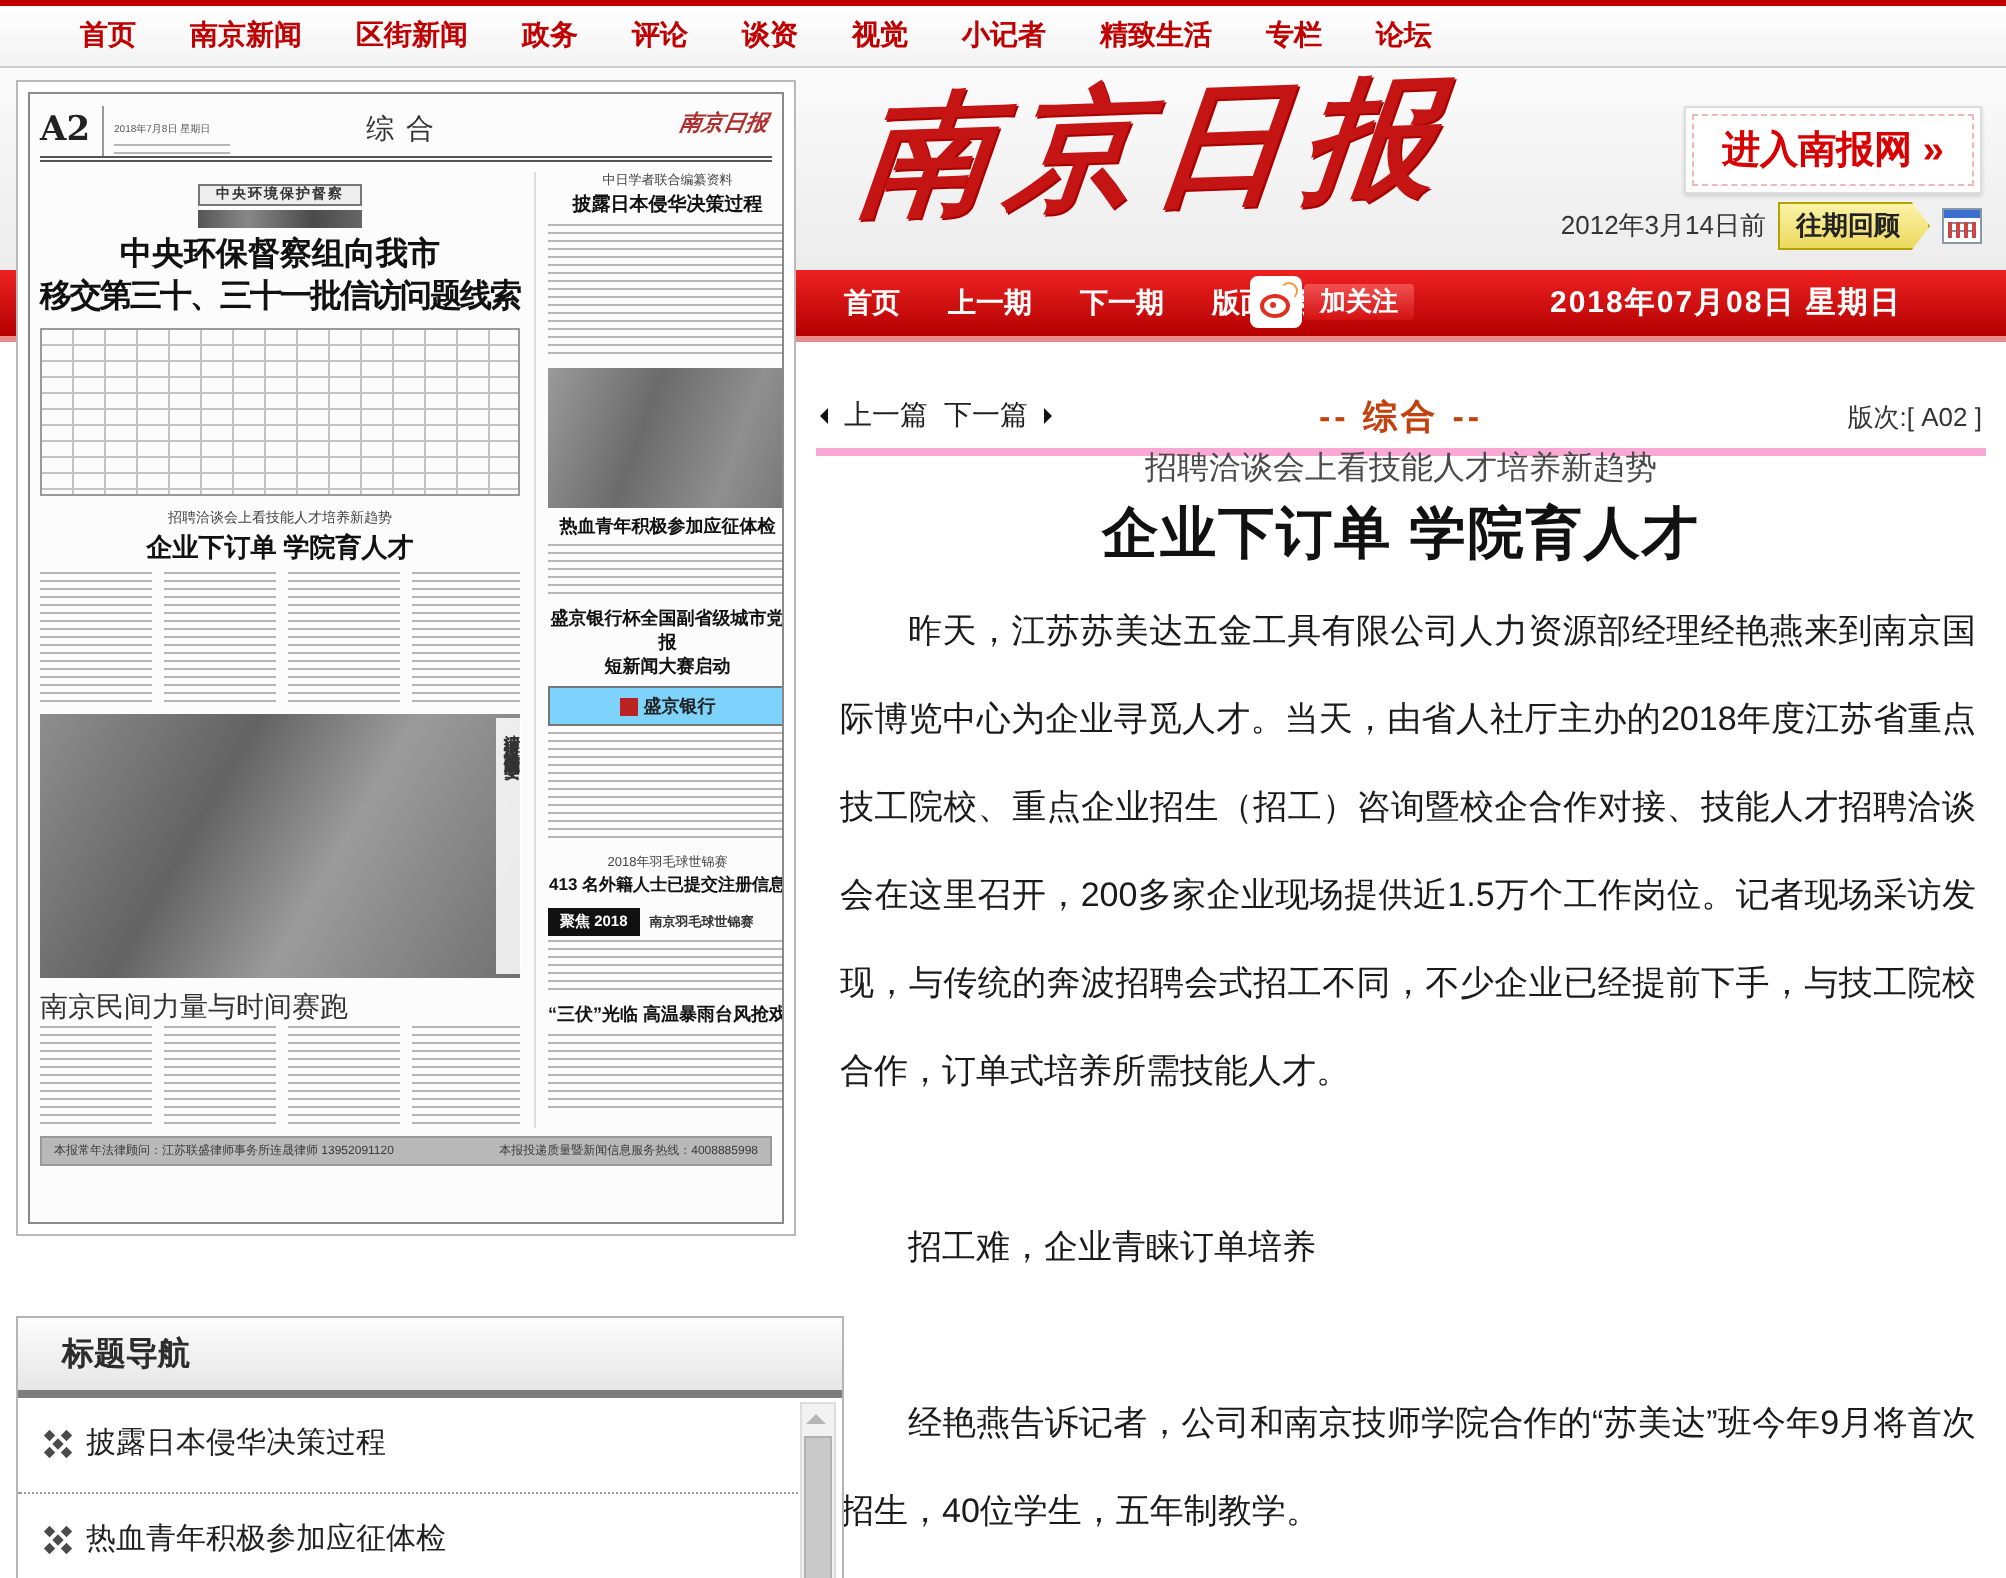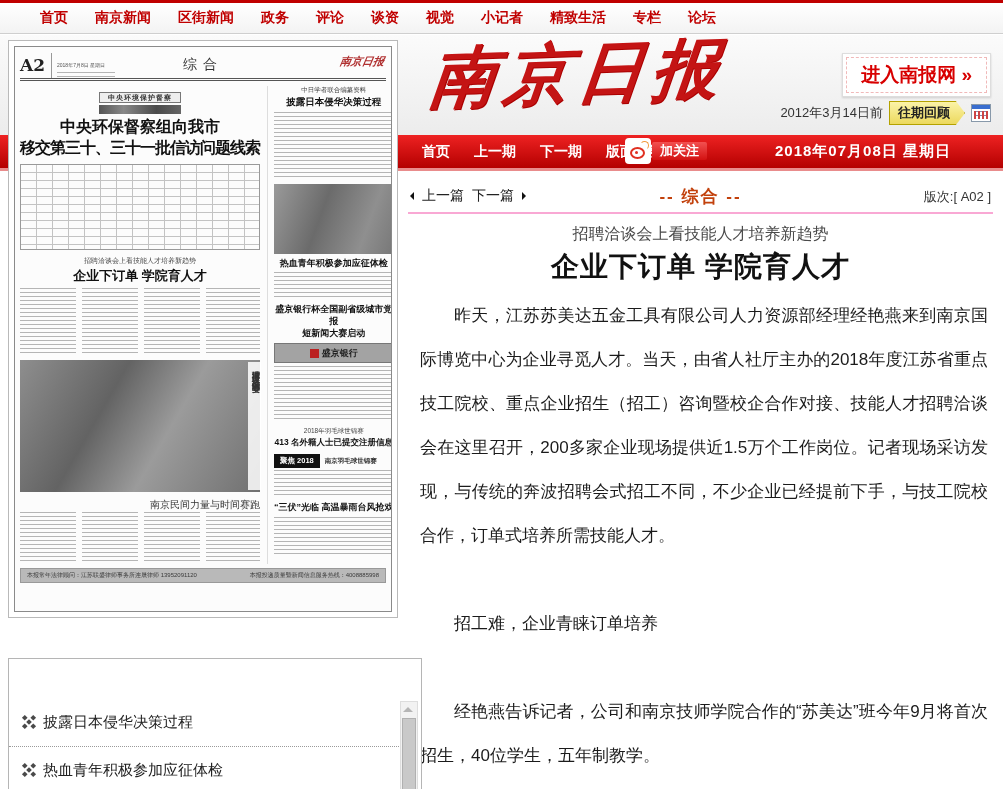--- a/index.html
+++ b/index.html
@@ -44,21 +44,21 @@
   .weibo-box{width:26px;height:26px;background:#fff;border-radius:4px;position:relative;}
   .weibo-eye{position:absolute;left:5px;top:9px;width:11px;height:8px;border:2px solid #e03021;border-radius:50%;}
   .weibo-eye:after{content:"";position:absolute;left:3px;top:2px;width:3px;height:3px;background:#e03021;border-radius:50%;}
   .weibo-arc{position:absolute;right:2px;top:3px;width:7px;height:7px;border:1.5px solid #f09a3c;
              border-left-color:transparent;border-bottom-color:transparent;border-radius:50%;}
   .follow-label{background:linear-gradient(#f25050,#d31111);color:#fff;font-size:13px;font-weight:bold;
                 padding:0 8px;border-radius:2px;margin-left:1px;}
   .redbar .issue-date{position:absolute;left:775px;top:7px;color:#fff;font-size:15px;font-weight:bold;letter-spacing:1px;}
 
   
-  .artnav{position:absolute;left:408px;right:10px;top:182px;height:30px;border-bottom:2px solid #f9a8d4;}
+  .artnav{position:absolute;left:408px;right:10px;top:194px;height:30px;border-bottom:4px solid #f9a8d4;}
   .artnav .pn{position:absolute;left:2px;top:5px;display:flex;align-items:center;gap:8px;color:#222;font-size:14px;}
   .artnav .pn span{cursor:pointer;}
   .artnav .sec{position:absolute;left:0;right:0;top:3px;text-align:center;color:#c2410c;
                font-size:17px;font-weight:bold;letter-spacing:2px;}
   .artnav .pageno{position:absolute;right:2px;top:6px;color:#333;font-size:13px;}
   .tri{width:0;height:0;border:4px solid transparent;display:inline-block;}
   .tri-l{border-right-color:#111;border-left-width:0;}
   .tri-r{border-left-color:#111;border-right-width:0;}
 
   
@@ -103,29 +103,29 @@
   .midrow{display:flex;gap:5px;margin-top:6px;}
   .minicol{width:92px;}
   .h9{font-size:8px;font-weight:bold;text-align:center;color:#222;line-height:1.3;}
   .haoren{margin:3px auto;width:70px;border:1px solid #d99;color:#c03;font-size:7px;
           text-align:center;font-weight:bold;padding:1px 0;background:#fff;}
   .photo-lg{flex:1;height:132px;position:relative;
             background:linear-gradient(120deg,#8e8e8e,#636363 35%,#9b9b9b 60%,#707070);}
   .vtext{position:absolute;right:-1px;top:2px;bottom:2px;writing-mode:vertical-rl;
          font-size:8px;font-weight:bold;color:#333;background:rgba(255,255,255,.85);
          padding:2px 1px;letter-spacing:1px;}
-  .k8{text-align:right;font-size:10px;color:#333;margin-top:6px;}
+  .k8{text-align:left;font-size:14px;color:#333;margin-top:6px;}
   .h8{text-align:center;font-size:14px;font-weight:bold;color:#111;margin:1px 0 3px;white-space:nowrap;}
   .k3{text-align:center;font-size:6.5px;color:#444;}
   .h3{text-align:center;font-size:9.5px;font-weight:bold;color:#111;margin:1px 0 3px;}
   .photo-sm{height:70px;background:linear-gradient(110deg,#9a9a9a,#6b6b6b 40%,#8f8f8f 75%,#777);}
   .h4{text-align:center;font-size:9px;font-weight:bold;color:#111;margin:3px 0 2px;}
   .h5{text-align:center;font-size:9px;font-weight:bold;color:#111;line-height:1.35;margin-top:5px;}
   .bankbox{border:1px solid #777;height:18px;margin:4px 0 3px;display:flex;align-items:center;
-           justify-content:center;gap:3px;background:#a3a3a3;}
+           justify-content:center;gap:3px;background:#7dd3fc;}
   .bankmark{width:9px;height:9px;background:#b22;}
   .bankname{font-family:"DejaVu Serif",serif;font-weight:bold;font-size:9px;color:#222;}
   .k6{text-align:center;font-size:6.5px;color:#444;margin-top:5px;}
   .h6{text-align:center;font-size:8.5px;font-weight:bold;color:#111;margin:1px 0 3px;}
   .focusbox{display:flex;align-items:center;gap:5px;margin:2px 0;}
   .focusbadge{background:#111;color:#fff;font-weight:bold;font-size:7.5px;padding:2px 6px;}
   .focussub{font-size:6.5px;color:#333;font-weight:bold;}
   .h7{text-align:center;font-size:9px;font-weight:bold;color:#111;margin:5px 0 3px;white-space:nowrap;}
   .paper-foot{height:13px;margin-top:4px;background:#b9b9b9;display:flex;align-items:center;
               justify-content:space-between;padding:0 6px;border:1px solid #999;}
@@ -281,20 +281,21 @@
       </div>
       <div class="paper-foot">
         <span>本报常年法律顾问：江苏联盛律师事务所连晟律师 13952091120</span>
         <span>本报投递质量暨新闻信息服务热线：4008885998</span>
       </div>
     </div>
   </div>
 
 
   <div class="navbox">
+    <div class="navbox-head">标题导航</div>
     <div class="navlist">
       <div class="navitem">
         <span class="bul"></span>
         <span class="txt">披露日本侵华决策过程</span>
       </div>
       <div class="navitem">
         <span class="bul"></span>
         <span class="txt">热血青年积极参加应征体检</span>
       </div>
 

